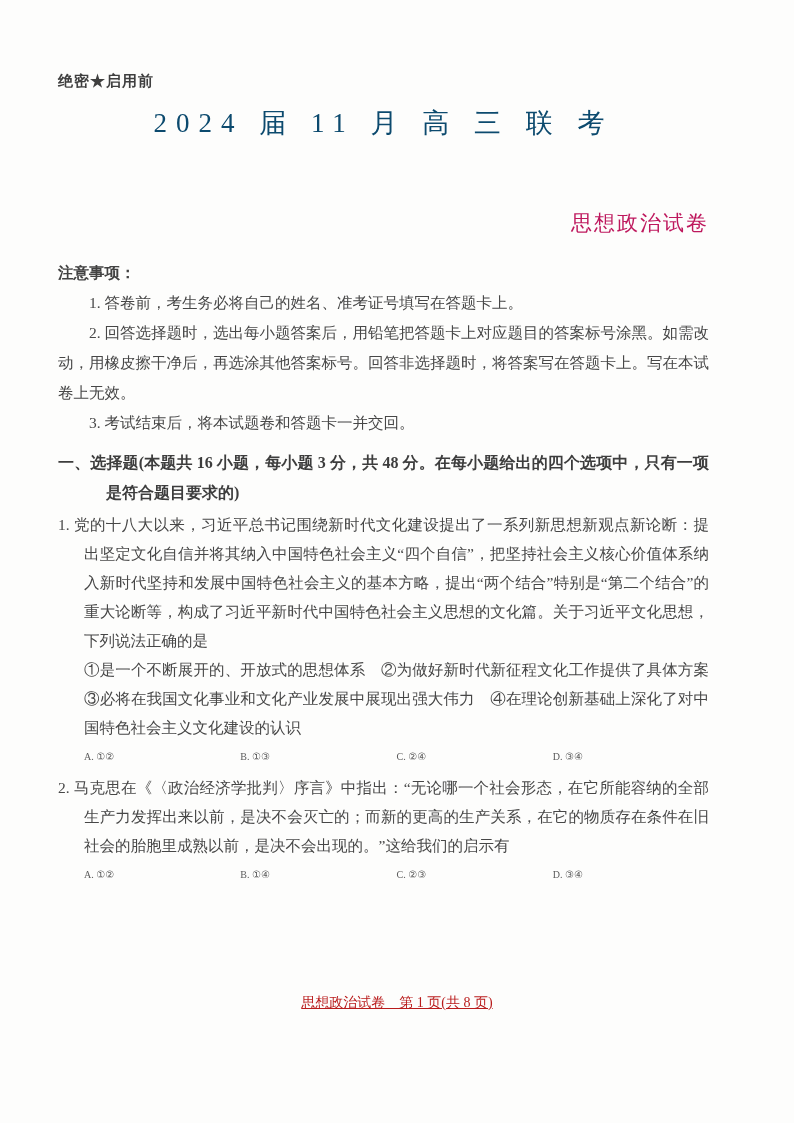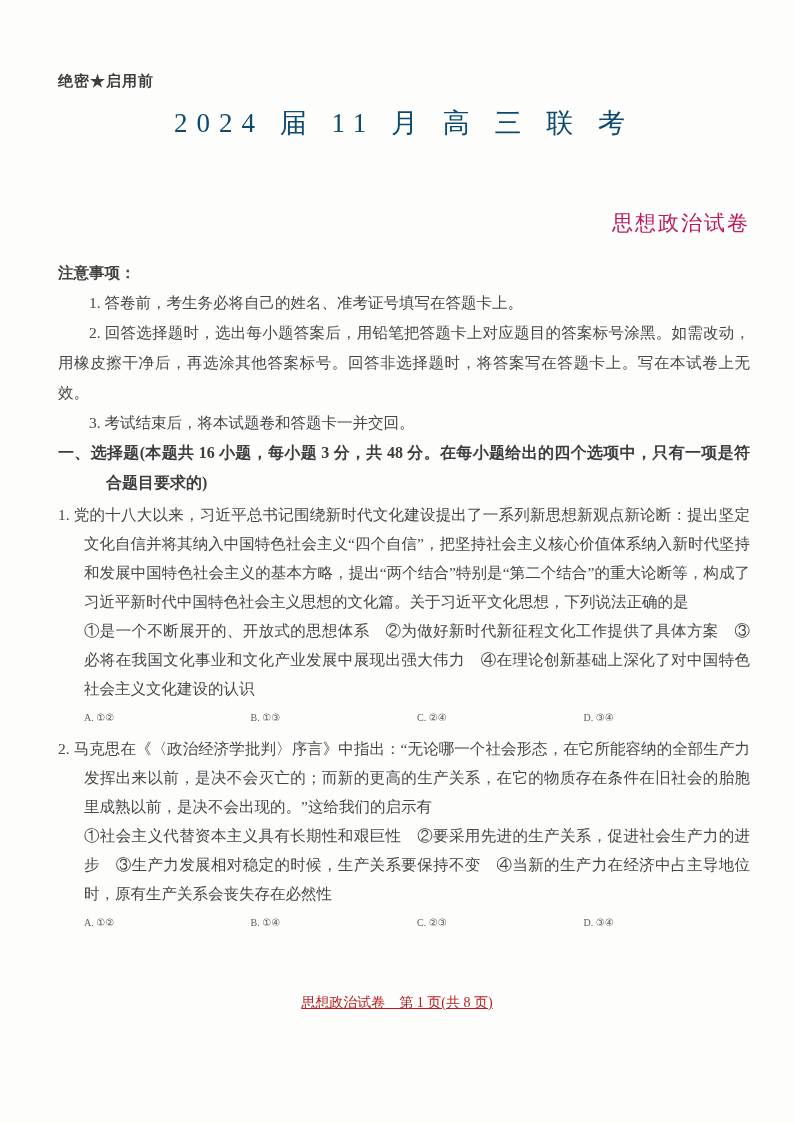--- a/index.html
+++ b/index.html
@@ -7,21 +7,21 @@
     width: 794px; height: 1123px;
     background: #e9e9e9;
     font-family: "Liberation Serif", "DejaVu Serif", serif;
   }
   .page {
     position: relative;
     width: 794px; height: 1123px;
     box-sizing: border-box;
     background: #fdfdfc;
     color: #474747;
-    padding: 70px 44px 0 58px;
+    padding: 70px 85px 0 58px;
     overflow: hidden;
   }
   .classification {
     font-size: 15px;
     font-weight: bold;
     color: #3f3f3f;
     line-height: 22px;
     letter-spacing: 1px;
   }
   .exam-title {
@@ -50,20 +50,21 @@
     line-height: 30px;
   }
   .notice-item {
     font-size: 15.5px;
     line-height: 30px;
     text-indent: 2em;
     margin: 0;
     text-align: justify;
   }
   .section-heading {
+    margin-top: 10px;
     font-size: 16px;
     font-weight: bold;
     color: #3d3d3d;
     line-height: 30px;
     padding-left: 48px;
     text-indent: -48px;
     text-align: justify;
   }
   .question { margin-top: 2px; }
   .q-stem {
@@ -125,21 +126,20 @@
     <div class="q-options">
       <span class="q-option">A. ①②</span>
       <span class="q-option">B. ①③</span>
       <span class="q-option">C. ②④</span>
       <span class="q-option">D. ③④</span>
     </div>
   </div>
 
   <div class="question">
     <p class="q-stem"><span class="q-number">2.</span><span>马克思在《〈政治经济学批判〉序言》中指出：“无论哪一个社会形态，在它所能容纳的全部生产力发挥出来以前，是决不会灭亡的；而新的更高的生产关系，在它的物质存在条件在旧社会的胎胞里成熟以前，是决不会出现的。”这给我们的启示有</span></p>
-    <p class="q-statements">①社会主义代替资本主义具有长期性和艰巨性　②要采用先进的生产关系，促进社会生产力的进步　③生产力发展相对稳定的时候，生产关系要保持不变　④当新的生产力在经济中占主导地位时，原有生产关系会丧失存在必然性</p>
     <div class="q-options">
       <span class="q-option">A. ①②</span>
       <span class="q-option">B. ①④</span>
       <span class="q-option">C. ②③</span>
       <span class="q-option">D. ③④</span>
     </div>
   </div>
 
   <div class="page-footer">思想政治试卷　第 1 页(共 8 页)</div>
 

